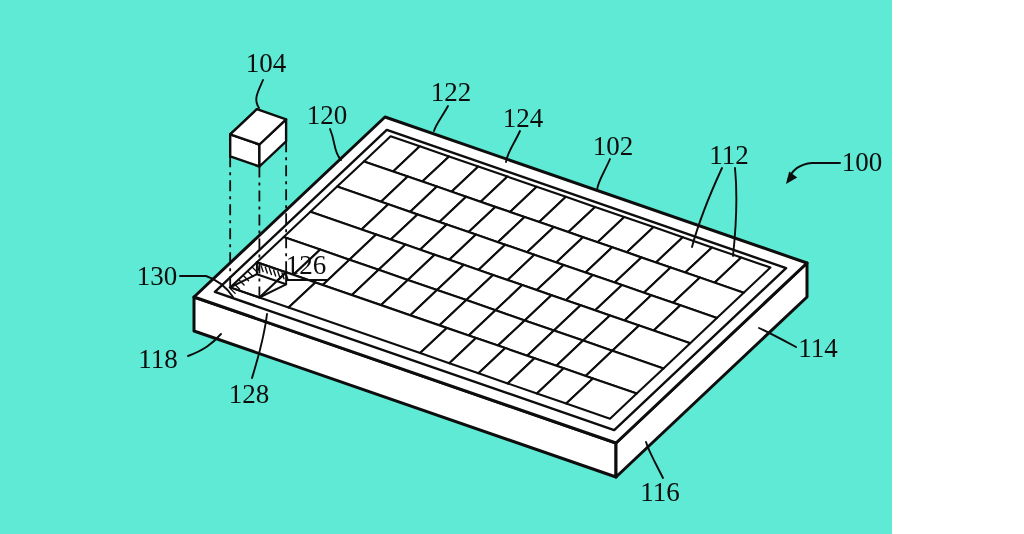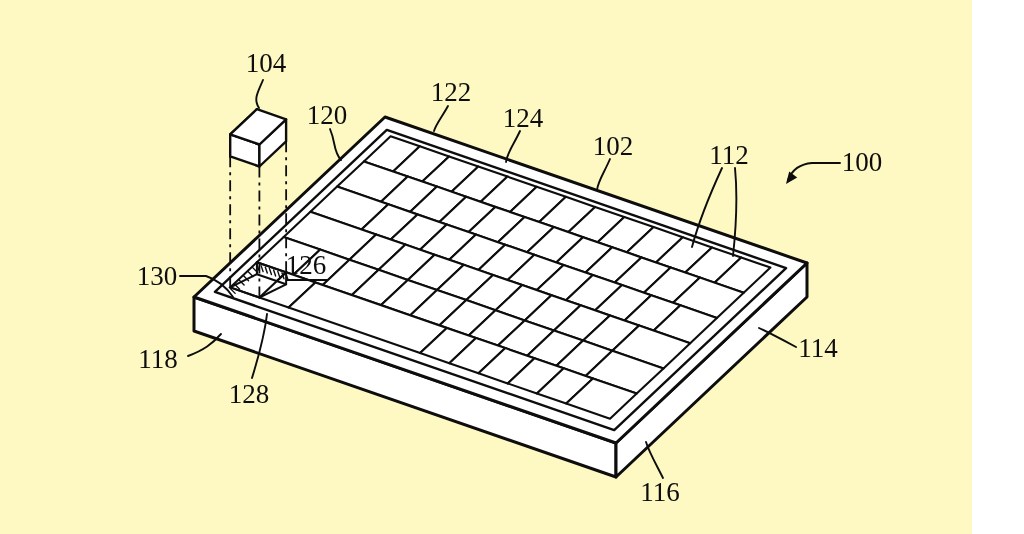--- a/index.html
+++ b/index.html
@@ -1,16 +1,16 @@
 <!DOCTYPE html>
 <html><head>
 <meta charset="utf-8">
 <style>
   html,body{margin:0;padding:0;background:#fff}
-  .fig{width:972px;height:534px;background:#fef9c3;position:relative;overflow:hidden;
+  .fig{width:892px;height:534px;background:#5eead4;position:relative;overflow:hidden;
        font-family:"Liberation Serif",serif}
   svg{display:block}
   .face{fill:#fff;stroke:#0d0d0d;stroke-width:3;stroke-linejoin:round}
   .rim{fill:none;stroke:#0d0d0d;stroke-width:2.4;stroke-linejoin:round}
   .key{fill:#fff;stroke:#0d0d0d;stroke-width:2.1;stroke-linejoin:round}
   .capface{fill:#fff;stroke:#0d0d0d;stroke-width:2.4;stroke-linejoin:round}
   .well{fill:#fff;stroke:#0d0d0d;stroke-width:2;stroke-linejoin:round}
   .wline{fill:none;stroke:#0d0d0d;stroke-width:2;stroke-linecap:round}
   .hatch{stroke:#0d0d0d;stroke-width:1.4;stroke-linecap:round}
   .leader{fill:none;stroke:#0d0d0d;stroke-width:1.9;stroke-linecap:round}

